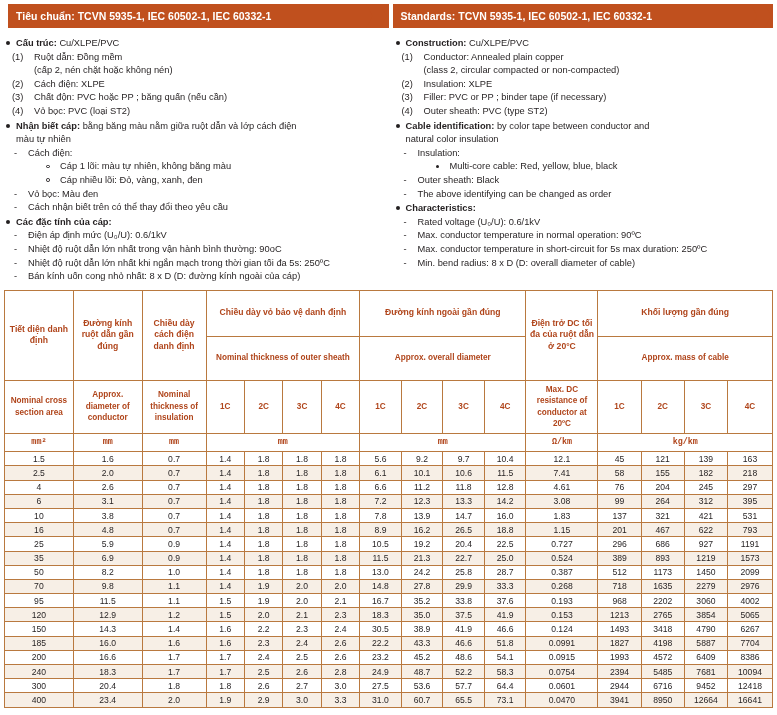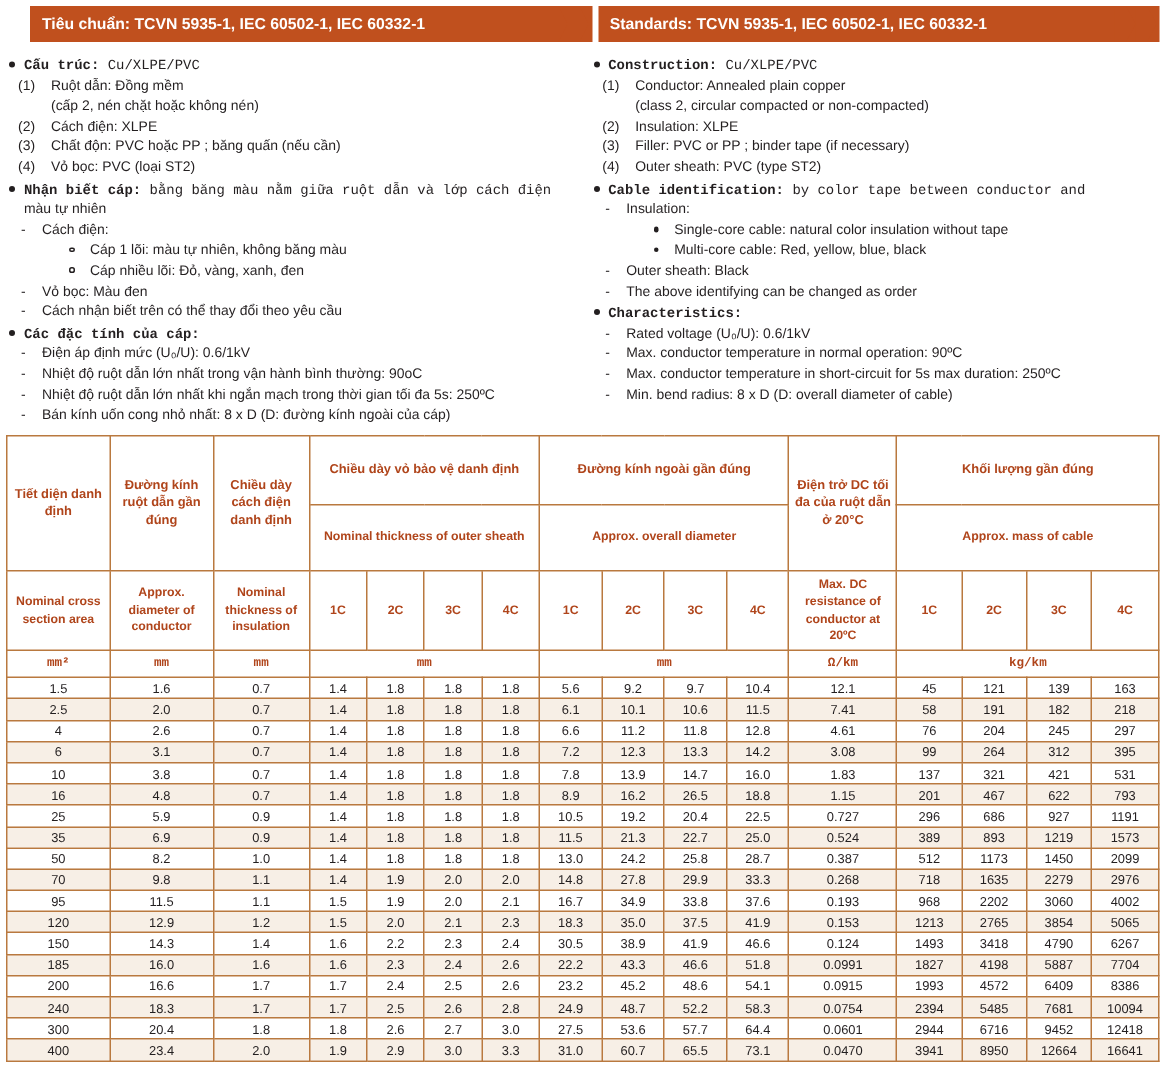--- a/index.html
+++ b/index.html
@@ -13,21 +13,21 @@
     position: relative;
     width: 777px;
     min-height: 715px;
     padding: 0;
   }
 
   
   .banners {
     display: flex;
     gap: 4px;
-    padding: 4px 4px 0 20px;
+    padding: 4px 4px 0 8px;
     align-items: center;
   }
   .banner {
     position: relative;
     flex: 1 1 0;
     background: #c0501e;
     color: #ffffff;
     font-size: 10.5px;
     font-weight: bold;
     padding: 5px 34px 5px 8px;
@@ -52,21 +52,21 @@
     display: flex;
     padding: 8px 4px 6px 4px;
     gap: 10px;
   }
   .col {
     flex: 1 1 0;
     font-size: 9.3px;
     line-height: 13.6px;
     color: #231f20;
   }
-  .l1 { padding-left: 12px; position: relative; margin-top: 1px; font-family: Liberation Mono, monospace; }
+  .l1 { padding-left: 12px; position: relative; margin-top: 1px; }
   .l1 > .bullet {
     position: absolute; left: 2px; top: 4px;
     width: 4px; height: 4px; border-radius: 50%;
     background: #231f20;
   }
   .l2 { padding-left: 30px; position: relative; }
   .l2 > .num { position: absolute; left: 8px; top: 0; }
   .l2cont { padding-left: 30px; }
   .l2d { padding-left: 24px; position: relative; }
   .l2d > .dash { position: absolute; left: 10px; top: 0; }
@@ -228,27 +228,24 @@
       </div>
       <div class="l2">
         <span class="num">(4)</span>
         <span>Outer sheath: PVC (type ST2)</span>
       </div>
 
       <div class="l1">
         <span class="bullet"></span>
         <b>Cable identification:</b><span> by color tape between conductor and</span>
       </div>
+      <div class="l2cont" style="padding-left:12px">natural color insulation</div>
       <div class="l2d">
         <span class="dash">-</span>
         <span>Insulation:</span>
-      </div>
-      <div class="l4f">
-        <span class="dot"></span>
-        <span>Single-core cable: natural color insulation without tape</span>
       </div>
       <div class="l4f">
         <span class="dot"></span>
         <span>Multi-core cable: Red, yellow, blue, black</span>
       </div>
       <div class="l2d">
         <span class="dash">-</span>
         <span>Outer sheath: Black</span>
       </div>
       <div class="l2d">
@@ -368,21 +365,21 @@
             <td>1.4</td>
             <td>1.8</td>
             <td>1.8</td>
             <td>1.8</td>
             <td>6.1</td>
             <td>10.1</td>
             <td>10.6</td>
             <td>11.5</td>
             <td>7.41</td>
             <td>58</td>
-            <td>191</td>
+            <td>155</td>
             <td>182</td>
             <td>218</td>
           </tr>
           <tr>
             <td>4</td>
             <td>2.6</td>
             <td>0.7</td>
             <td>1.4</td>
             <td>1.8</td>
             <td>1.8</td>
@@ -525,21 +522,21 @@
           </tr>
           <tr>
             <td>95</td>
             <td>11.5</td>
             <td>1.1</td>
             <td>1.5</td>
             <td>1.9</td>
             <td>2.0</td>
             <td>2.1</td>
             <td>16.7</td>
-            <td>34.9</td>
+            <td>35.2</td>
             <td>33.8</td>
             <td>37.6</td>
             <td>0.193</td>
             <td>968</td>
             <td>2202</td>
             <td>3060</td>
             <td>4002</td>
           </tr>
           <tr class="alt">
             <td>120</td>

